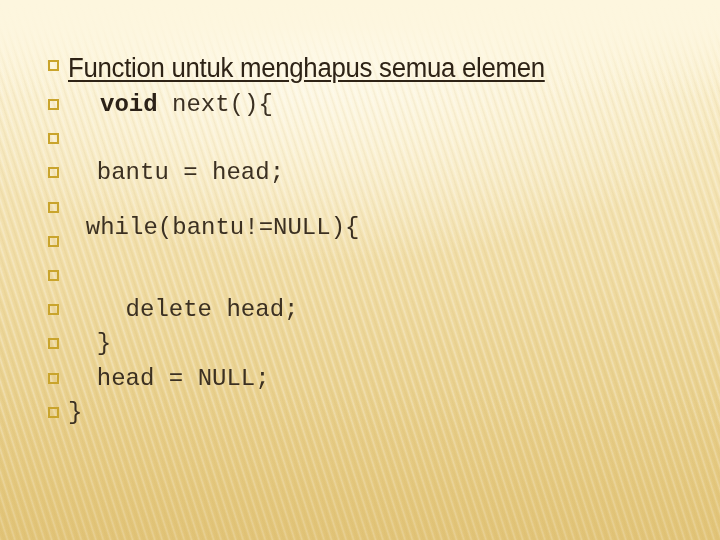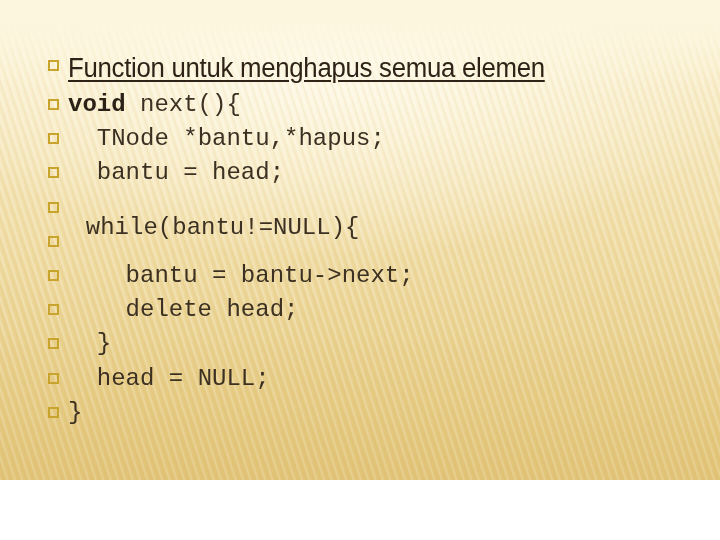--- a/index.html
+++ b/index.html
@@ -9,21 +9,21 @@
   body {
     width: 720px;
     height: 540px;
     overflow: hidden;
     font-family: "Liberation Sans", sans-serif;
   }
 
   #slide {
     position: relative;
     width: 720px;
-    height: 480px;
+    height: 540px;
     overflow: hidden;
     background-color: #F2E0A8;
   }
 
   
   .bg-base {
     position: absolute;
     inset: 0;
     background: linear-gradient(to bottom,
         #FCF4DA 0%,
@@ -141,20 +141,21 @@
     font-family: "Liberation Mono", "DejaVu Sans Mono", monospace;
     font-size: 24px;
     line-height: 30px;
     color: #3B3022;
     white-space: pre;
     letter-spacing: 0px;
   }
   .code-line .line-text .kw {
     font-weight: bold;
     color: #2B2117;
+    margin-left: 32px;
   }
 </style>
 </head>
 <body>
 
 <div id="slide">
 
   <div class="bg-base"></div>
   <div class="bg-glow"></div>
   <div class="bg-stripes"></div>
@@ -163,25 +164,25 @@
 
   <div class="content">
 
     <div class="bullet-line title-line">
       <span class="bullet-mark"></span>
       <span class="line-text title-text">Function untuk menghapus semua elemen</span>
     </div>
 
     <div id="code-block">
         <div class="bullet-line code-line" style="top: 90px;"><span class="bullet-mark"></span><span class="line-text"><span></span><span class="kw">void</span><span> next(){</span></span></div>
-        <div class="bullet-line code-line" style="top: 124.2px;"><span class="bullet-mark"></span><span class="line-text"><span>  </span><span>TNode *bantu,*hapus;</span></span></div>
+        <div class="bullet-line code-line" style="top: 124.2px;"><span class="bullet-mark"></span><span class="line-text"><span>  </span></span></div>
         <div class="bullet-line code-line" style="top: 158.4px; text-align: center;"><span class="bullet-mark"></span><span class="line-text"><span>  </span><span>bantu = head;</span></span></div>
         <div class="bullet-line code-line" style="top: 192.6px; flex-direction: column;"><span class="bullet-mark"></span><span class="line-text"><span>  </span><span>while(bantu!=NULL){</span></span></div>
         <div class="bullet-line code-line" style="top: 226.8px;"><span class="bullet-mark"></span><span class="line-text"><span>    </span></span></div>
-        <div class="bullet-line code-line" style="top: 261px;"><span class="bullet-mark"></span><span class="line-text"><span>    </span><span>bantu = bantu-&gt;next;</span></span></div>
+        <div class="bullet-line code-line" style="top: 261px;"><span class="bullet-mark"></span><span class="line-text"><span>    </span></span></div>
         <div class="bullet-line code-line" style="top: 295.2px;"><span class="bullet-mark"></span><span class="line-text"><span>    </span><span>delete head;</span></span></div>
         <div class="bullet-line code-line" style="top: 329.4px;"><span class="bullet-mark"></span><span class="line-text"><span>  </span><span>}</span></span></div>
         <div class="bullet-line code-line" style="top: 363.6px; justify-content: flex-end;"><span class="bullet-mark"></span><span class="line-text"><span>  </span><span>head = NULL;</span></span></div>
         <div class="bullet-line code-line" style="top: 397.8px;"><span class="bullet-mark"></span><span class="line-text"><span></span><span>}</span></span></div>
       </div>
 
   </div>
 </div>
 
 </body></html>

